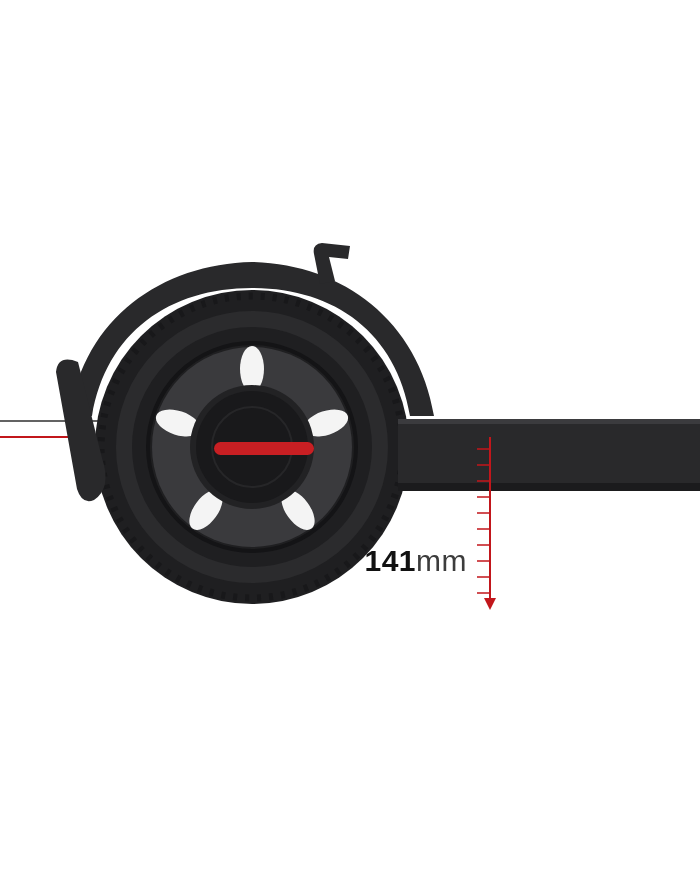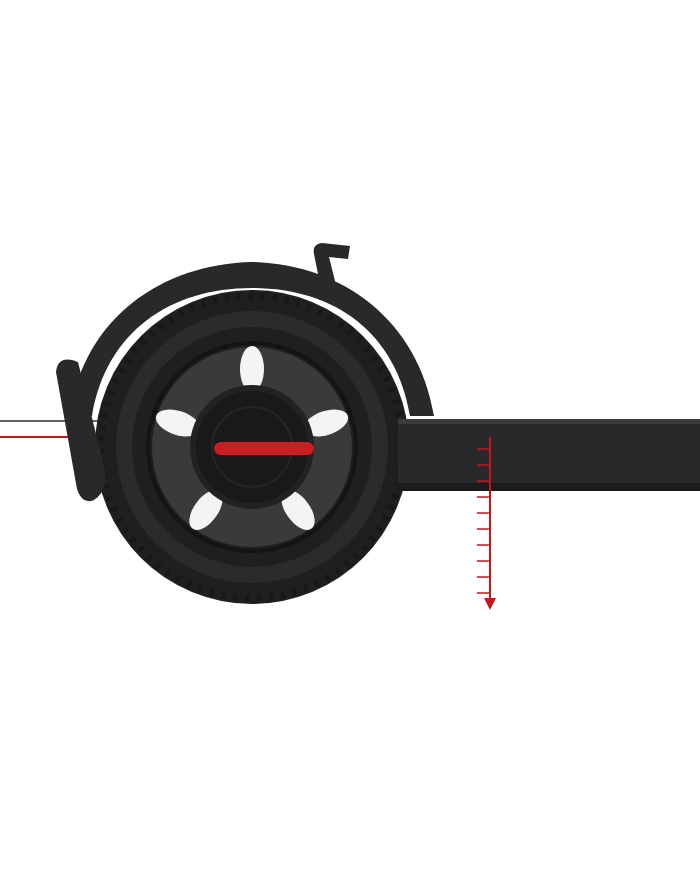--- a/index.html
+++ b/index.html
@@ -83,14 +83,17 @@
     <path d="M 320 284 L 314 254 Q 312 244 322 243 L 350 246 L 348 259 L 329 257 L 335 281 Z" fill="#29292b"></path>
 
     <g>
       <line x1="490" y1="437" x2="490" y2="602" stroke-width="2" stroke="#c2161b"></line>
       <path d="M477 449 H490 M477 465 H490 M477 481 H490 M477 497 H490 M477 513 H490
                M477 529 H490 M477 545 H490 M477 561 H490 M477 577 H490 M477 593 H490" fill="none" stroke-width="1.6" stroke="#c2161b"></path>
       <polygon points="484,598 496,598 490,610" fill="#c2161b"></polygon>
     </g>
   </svg>
 
+  <div class="measure-label">
+    <span class="val">141</span><span class="unit">mm</span>
+  </div>
 
 </div>
 
 </body></html>

